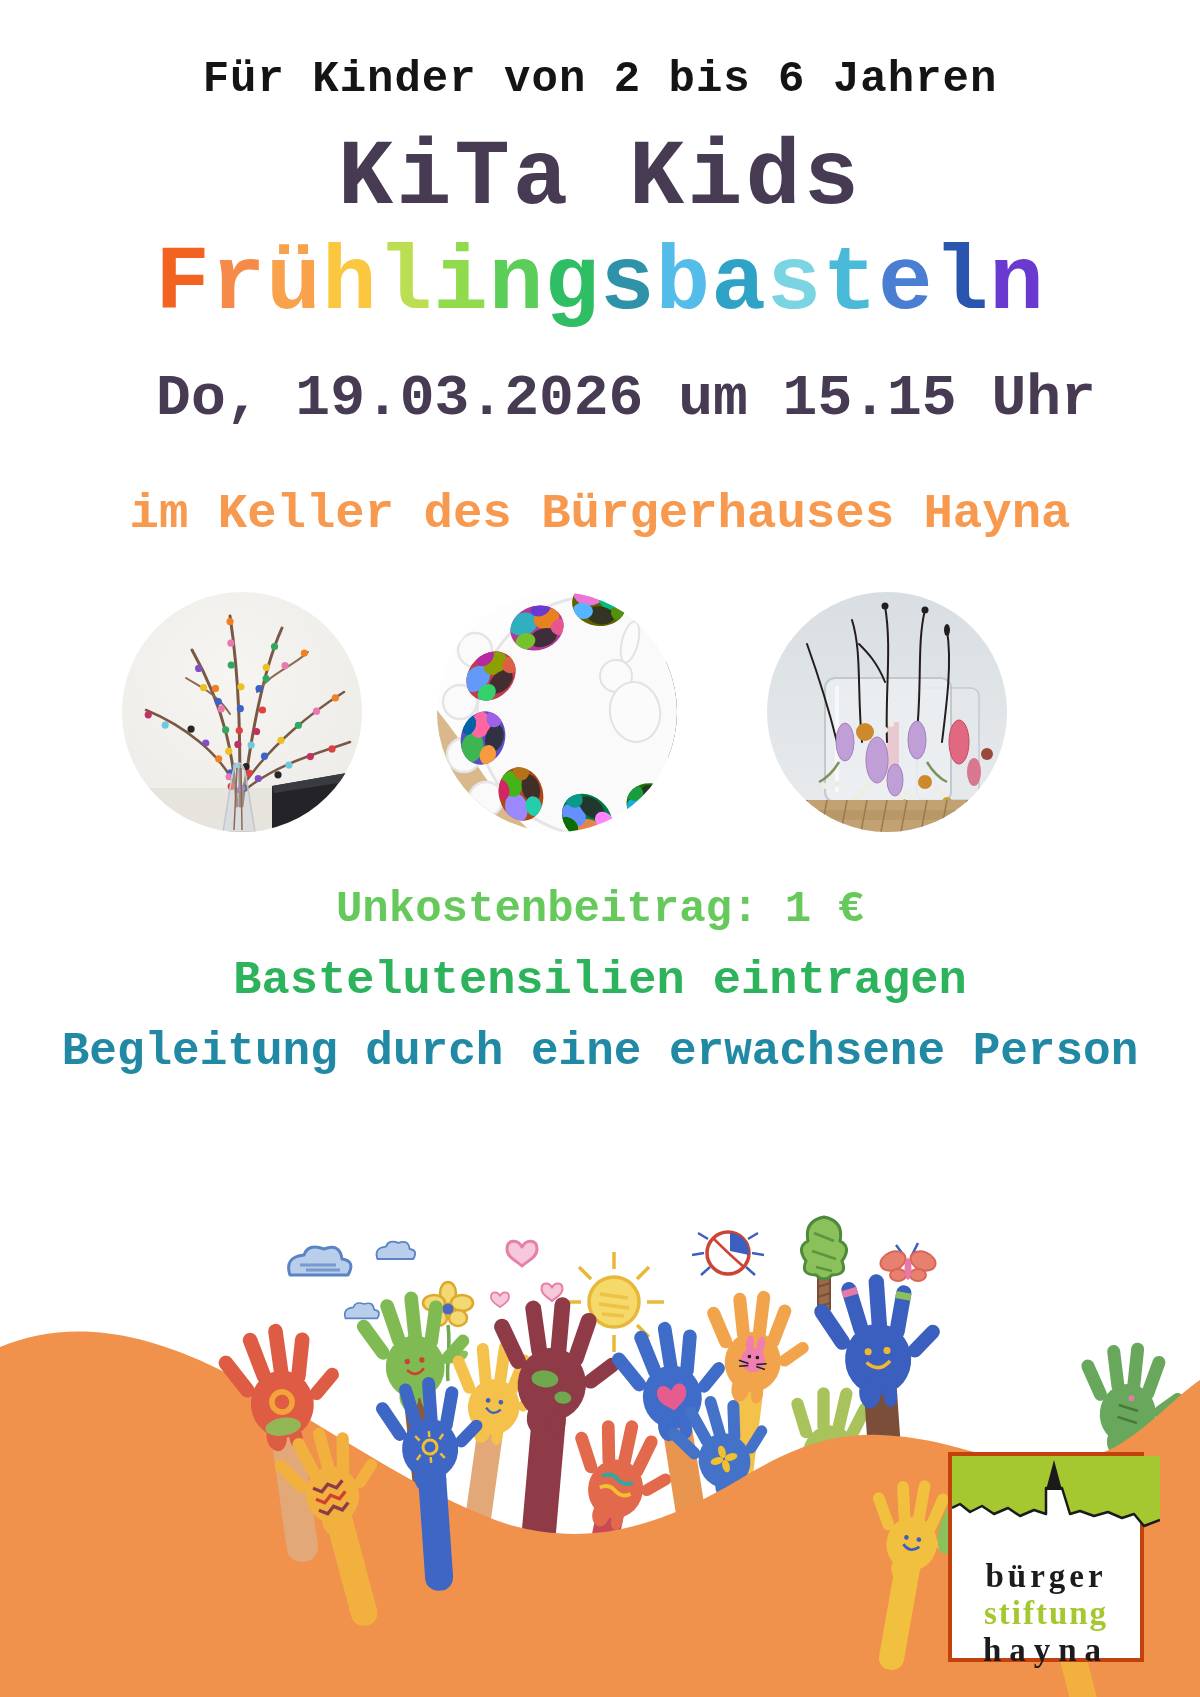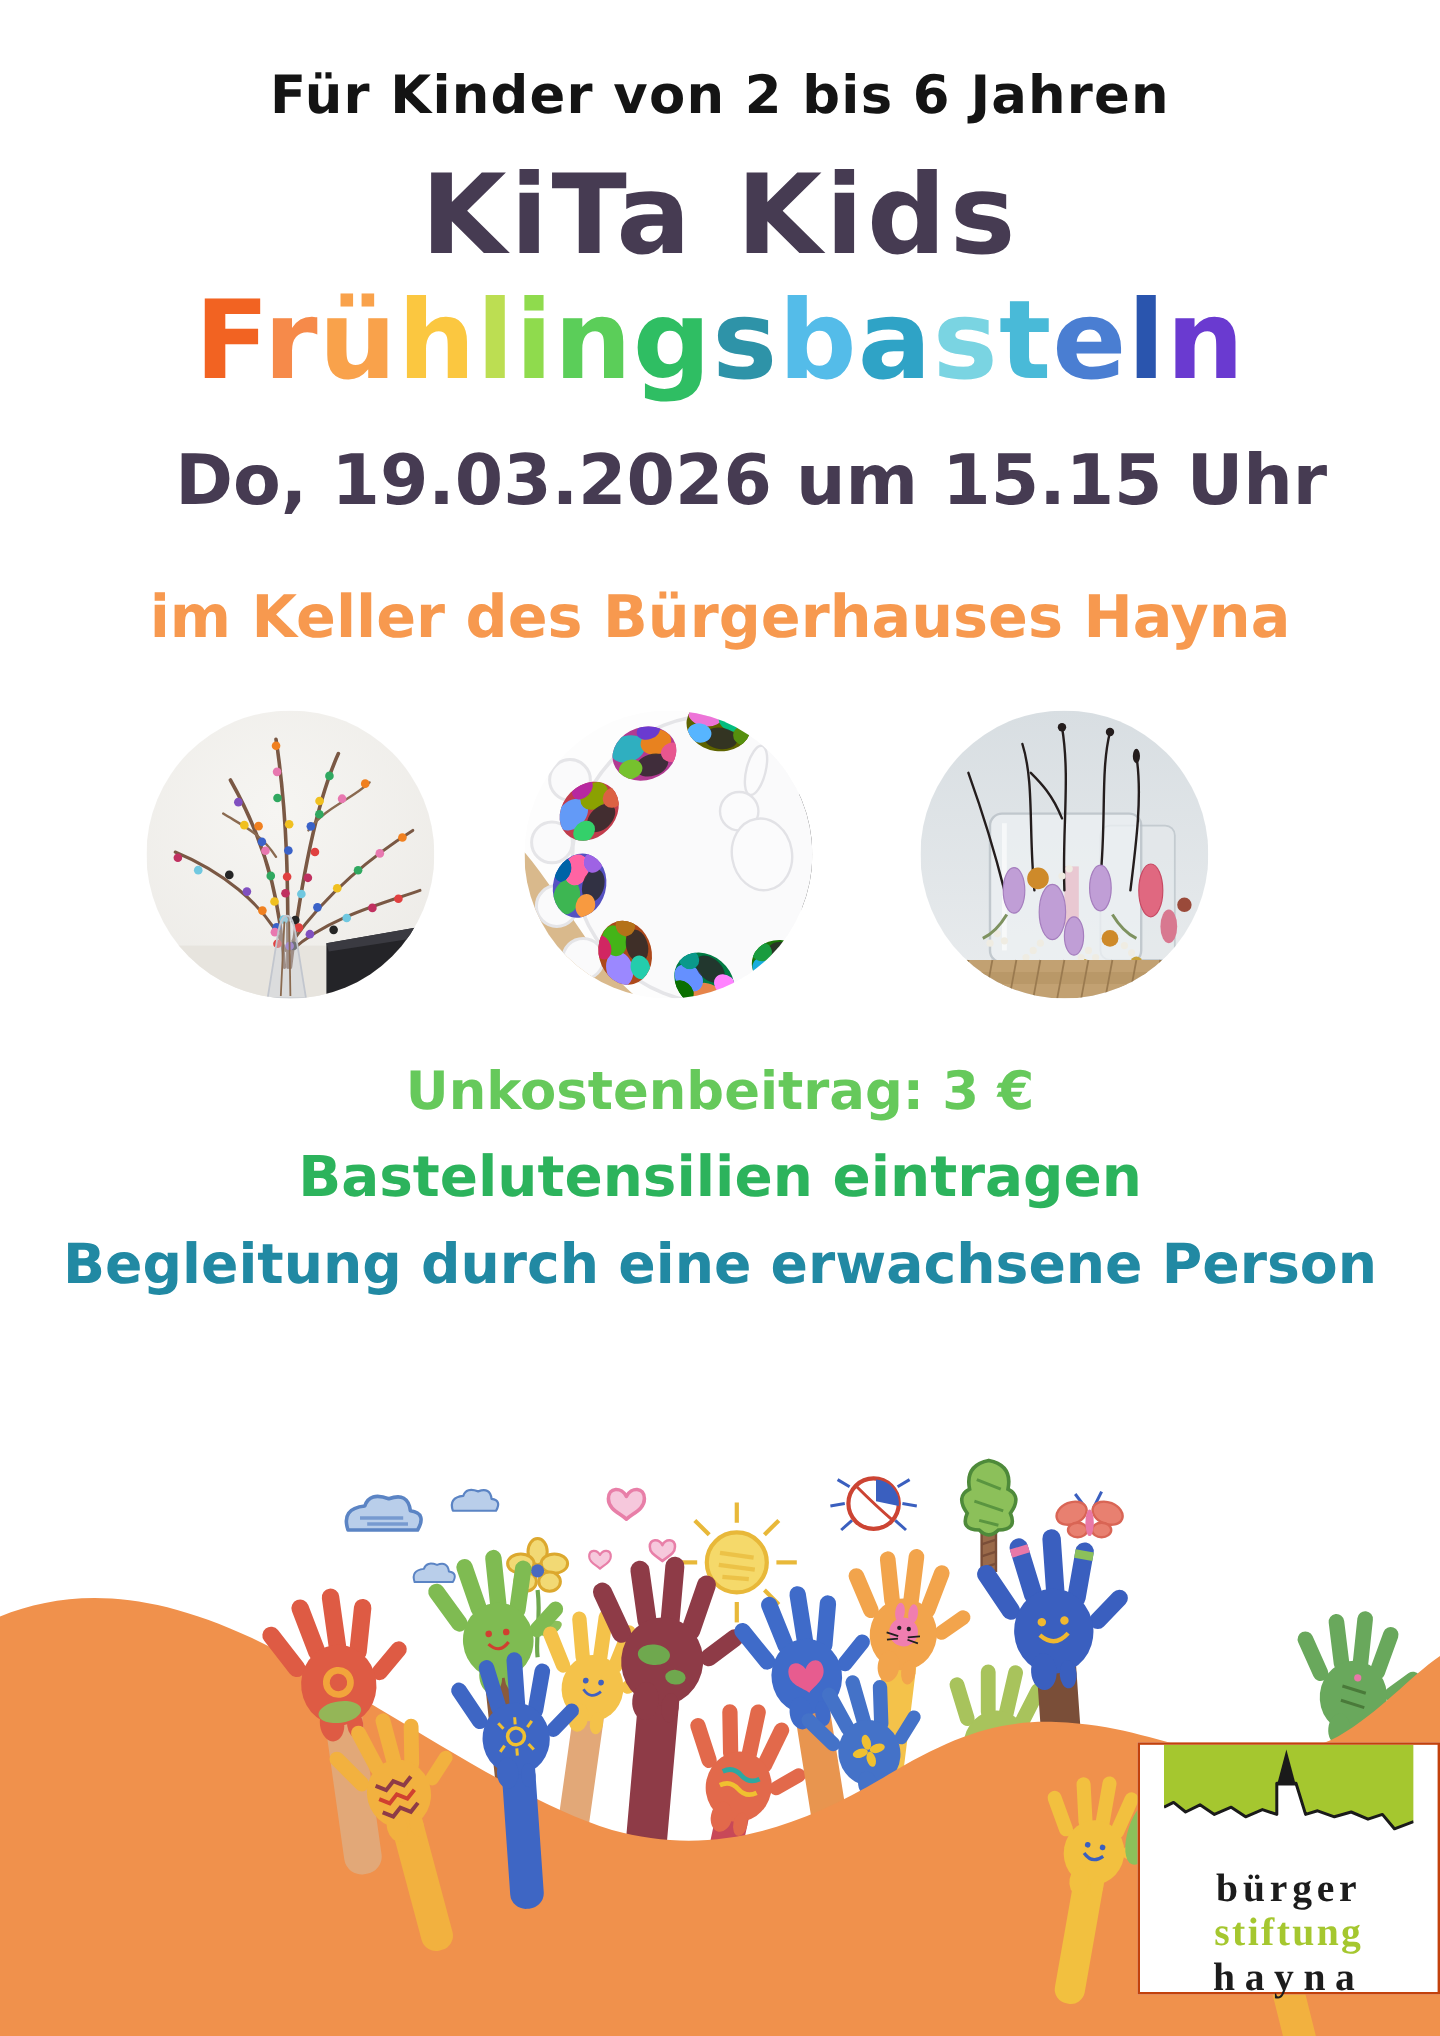--- a/index.html
+++ b/index.html
@@ -1,34 +1,34 @@
 <!DOCTYPE html>
 <html><head>
 <meta charset="utf-8">
 <style>
   html,body{margin:0;padding:0;background:#888;}
   .page{position:relative;width:1200px;height:1697px;margin:0 auto;background:#ffffff;
         overflow:hidden;font-family:"DejaVu Sans","Liberation Sans",sans-serif;}
-  .centered{position:absolute;left:0;width:100%;text-align:center;white-space:nowrap;}
+  .centered{position:absolute;left:0;width:100%;text-align:center;white-space:nowrap;font-family:Liberation Mono, monospace;}
   .audience{top:54px;font-size:44px;font-weight:700;color:#141414;letter-spacing:1px;}
   .title{top:126px;font-size:92px;font-weight:800;letter-spacing:3px;}
   .rainbow{top:232px;font-size:91px;font-weight:800;letter-spacing:1px;}
   .dateline{top:366px;font-size:58px;font-weight:800;letter-spacing:0px;}
   .location{top:486px;font-size:49px;font-weight:800;}
   .fee1{top:884px;font-size:44px;font-weight:700;}
   .fee2{top:954px;font-size:47px;font-weight:700;}
   .fee3{top:1026px;font-size:46px;font-weight:700;}
   .photo{position:absolute;top:592px;width:240px;height:240px;border-radius:50%;overflow:hidden;}
   .photo svg{display:block;}
   .photo1{left:122px;}  .photo2{left:437px;}  .photo3{left:767px;}
   .footer-art{position:absolute;left:0;bottom:0;width:1200px;height:500px;}
   .footer-text{position:absolute;left:55px;top:1496px;color:#ffffff;font-size:33px;
                font-weight:600;line-height:53px;letter-spacing:0.5px;}
-  .logo-card{position:absolute;left:948px;top:1452px;width:252px;height:210px;background:#ffffff;
-             border:2px solid #c2410c;box-sizing:border-box;text-align:center;}
+  .logo-card{position:absolute;left:948px;top:1452px;width:196px;height:210px;background:#ffffff;
+             border:4px solid #c2410c;box-sizing:border-box;text-align:center;}
   .logo-card .word{font-family:"Liberation Serif","DejaVu Serif",serif;font-size:33px;line-height:37px;}
   .logo-w1{letter-spacing:4px;font-weight:600;margin-top:4px;}
   .logo-w2{letter-spacing:2px;font-weight:700;text-align:center;}
   .logo-w3{letter-spacing:8px;font-weight:600;}
 </style>
 </head>
 <body>
 
 <div class="page">
 
@@ -239,21 +239,21 @@
           <line x1="120" y1="208" x2="114" y2="240"></line>
             <line x1="140" y1="208" x2="134" y2="240"></line>
           <line x1="160" y1="208" x2="154" y2="240"></line>
             <line x1="180" y1="208" x2="174" y2="240"></line>
           <line x1="200" y1="208" x2="194" y2="240"></line>
         </g>
       </g>
     </svg>
   </div>
 
-  <div class="centered fee1" style="color: rgb(102, 201, 91);">Unkostenbeitrag: 3 €</div>
+  <div class="centered fee1" style="color: rgb(102, 201, 91);">Unkostenbeitrag: 1 €</div>
   <div class="centered fee2" style="color: rgb(44, 179, 92);">Bastelutensilien eintragen</div>
   <div class="centered fee3" style="color: rgb(33, 137, 163);">Begleitung durch eine erwachsene Person</div>
 
   <svg class="footer-art" viewBox="0 0 1200 500">
     <defs>
       <g id="handshape">
         <rect x="-14" y="12" width="28" height="132" rx="13" fill="var(--arm)"></rect>
         <g fill="var(--paint)">
           <g transform="translate(-30,-16) rotate(-30)">
               <rect x="-6.5" y="-36" width="13" height="44" rx="6.5"></rect>

